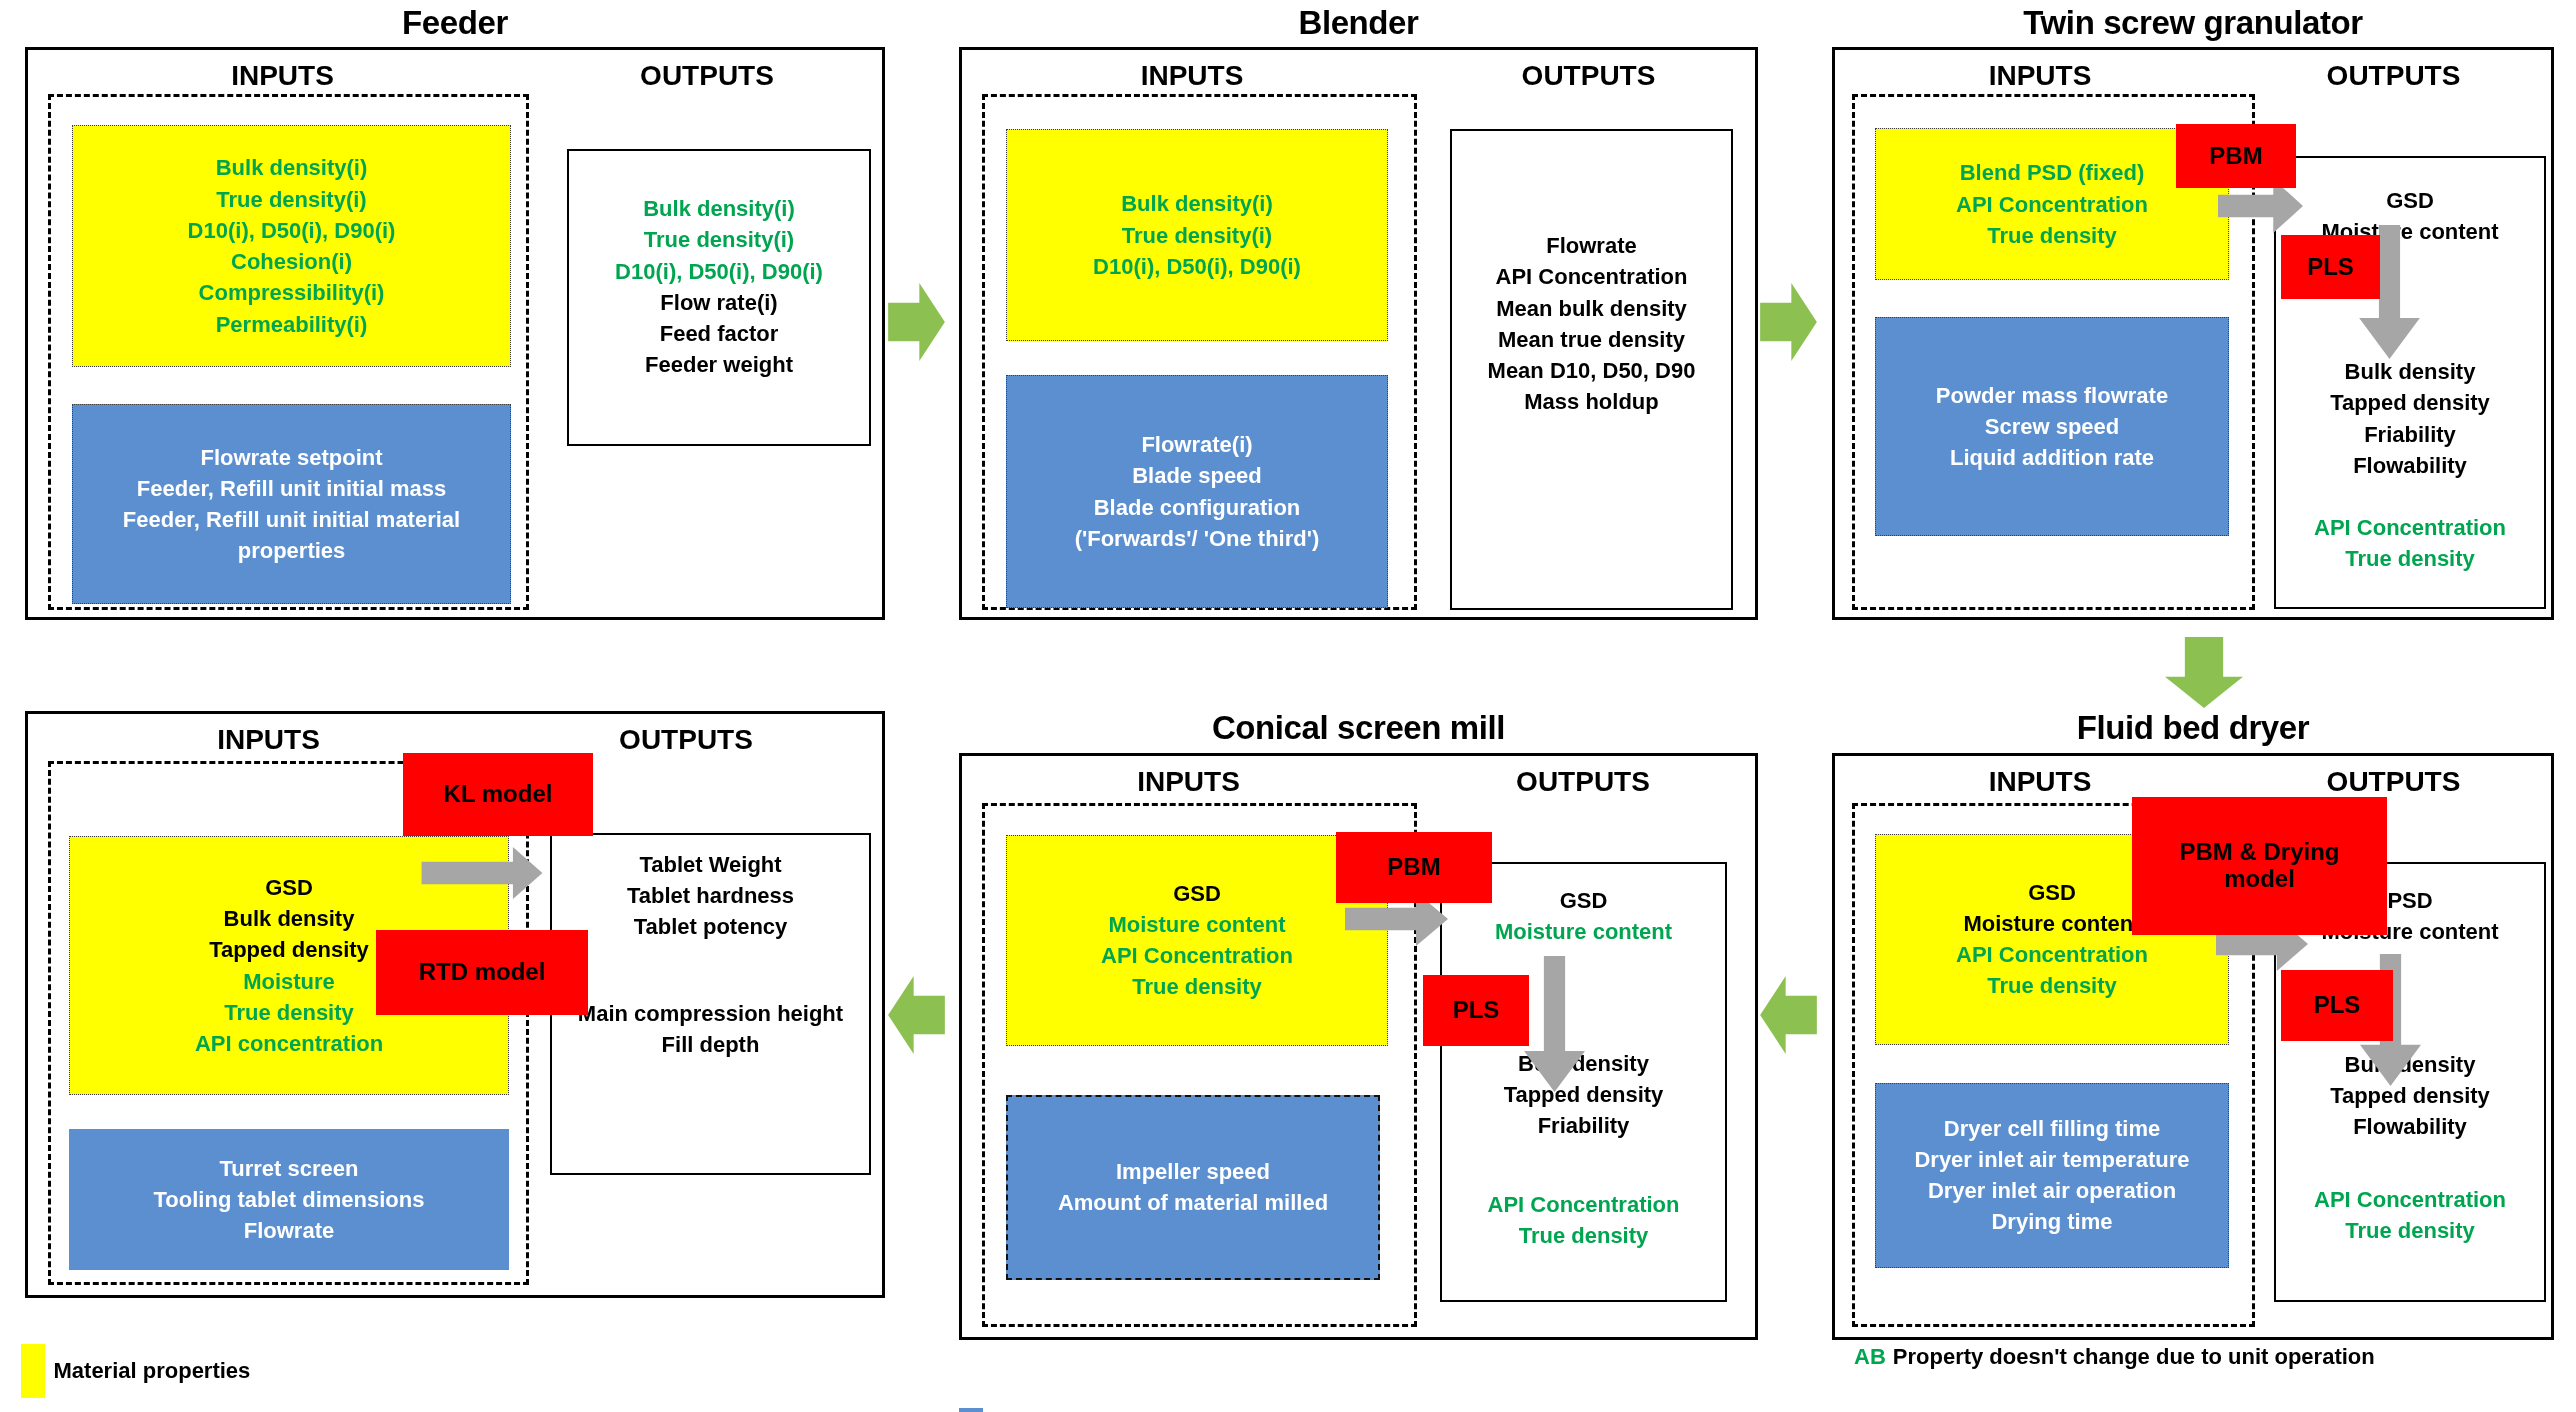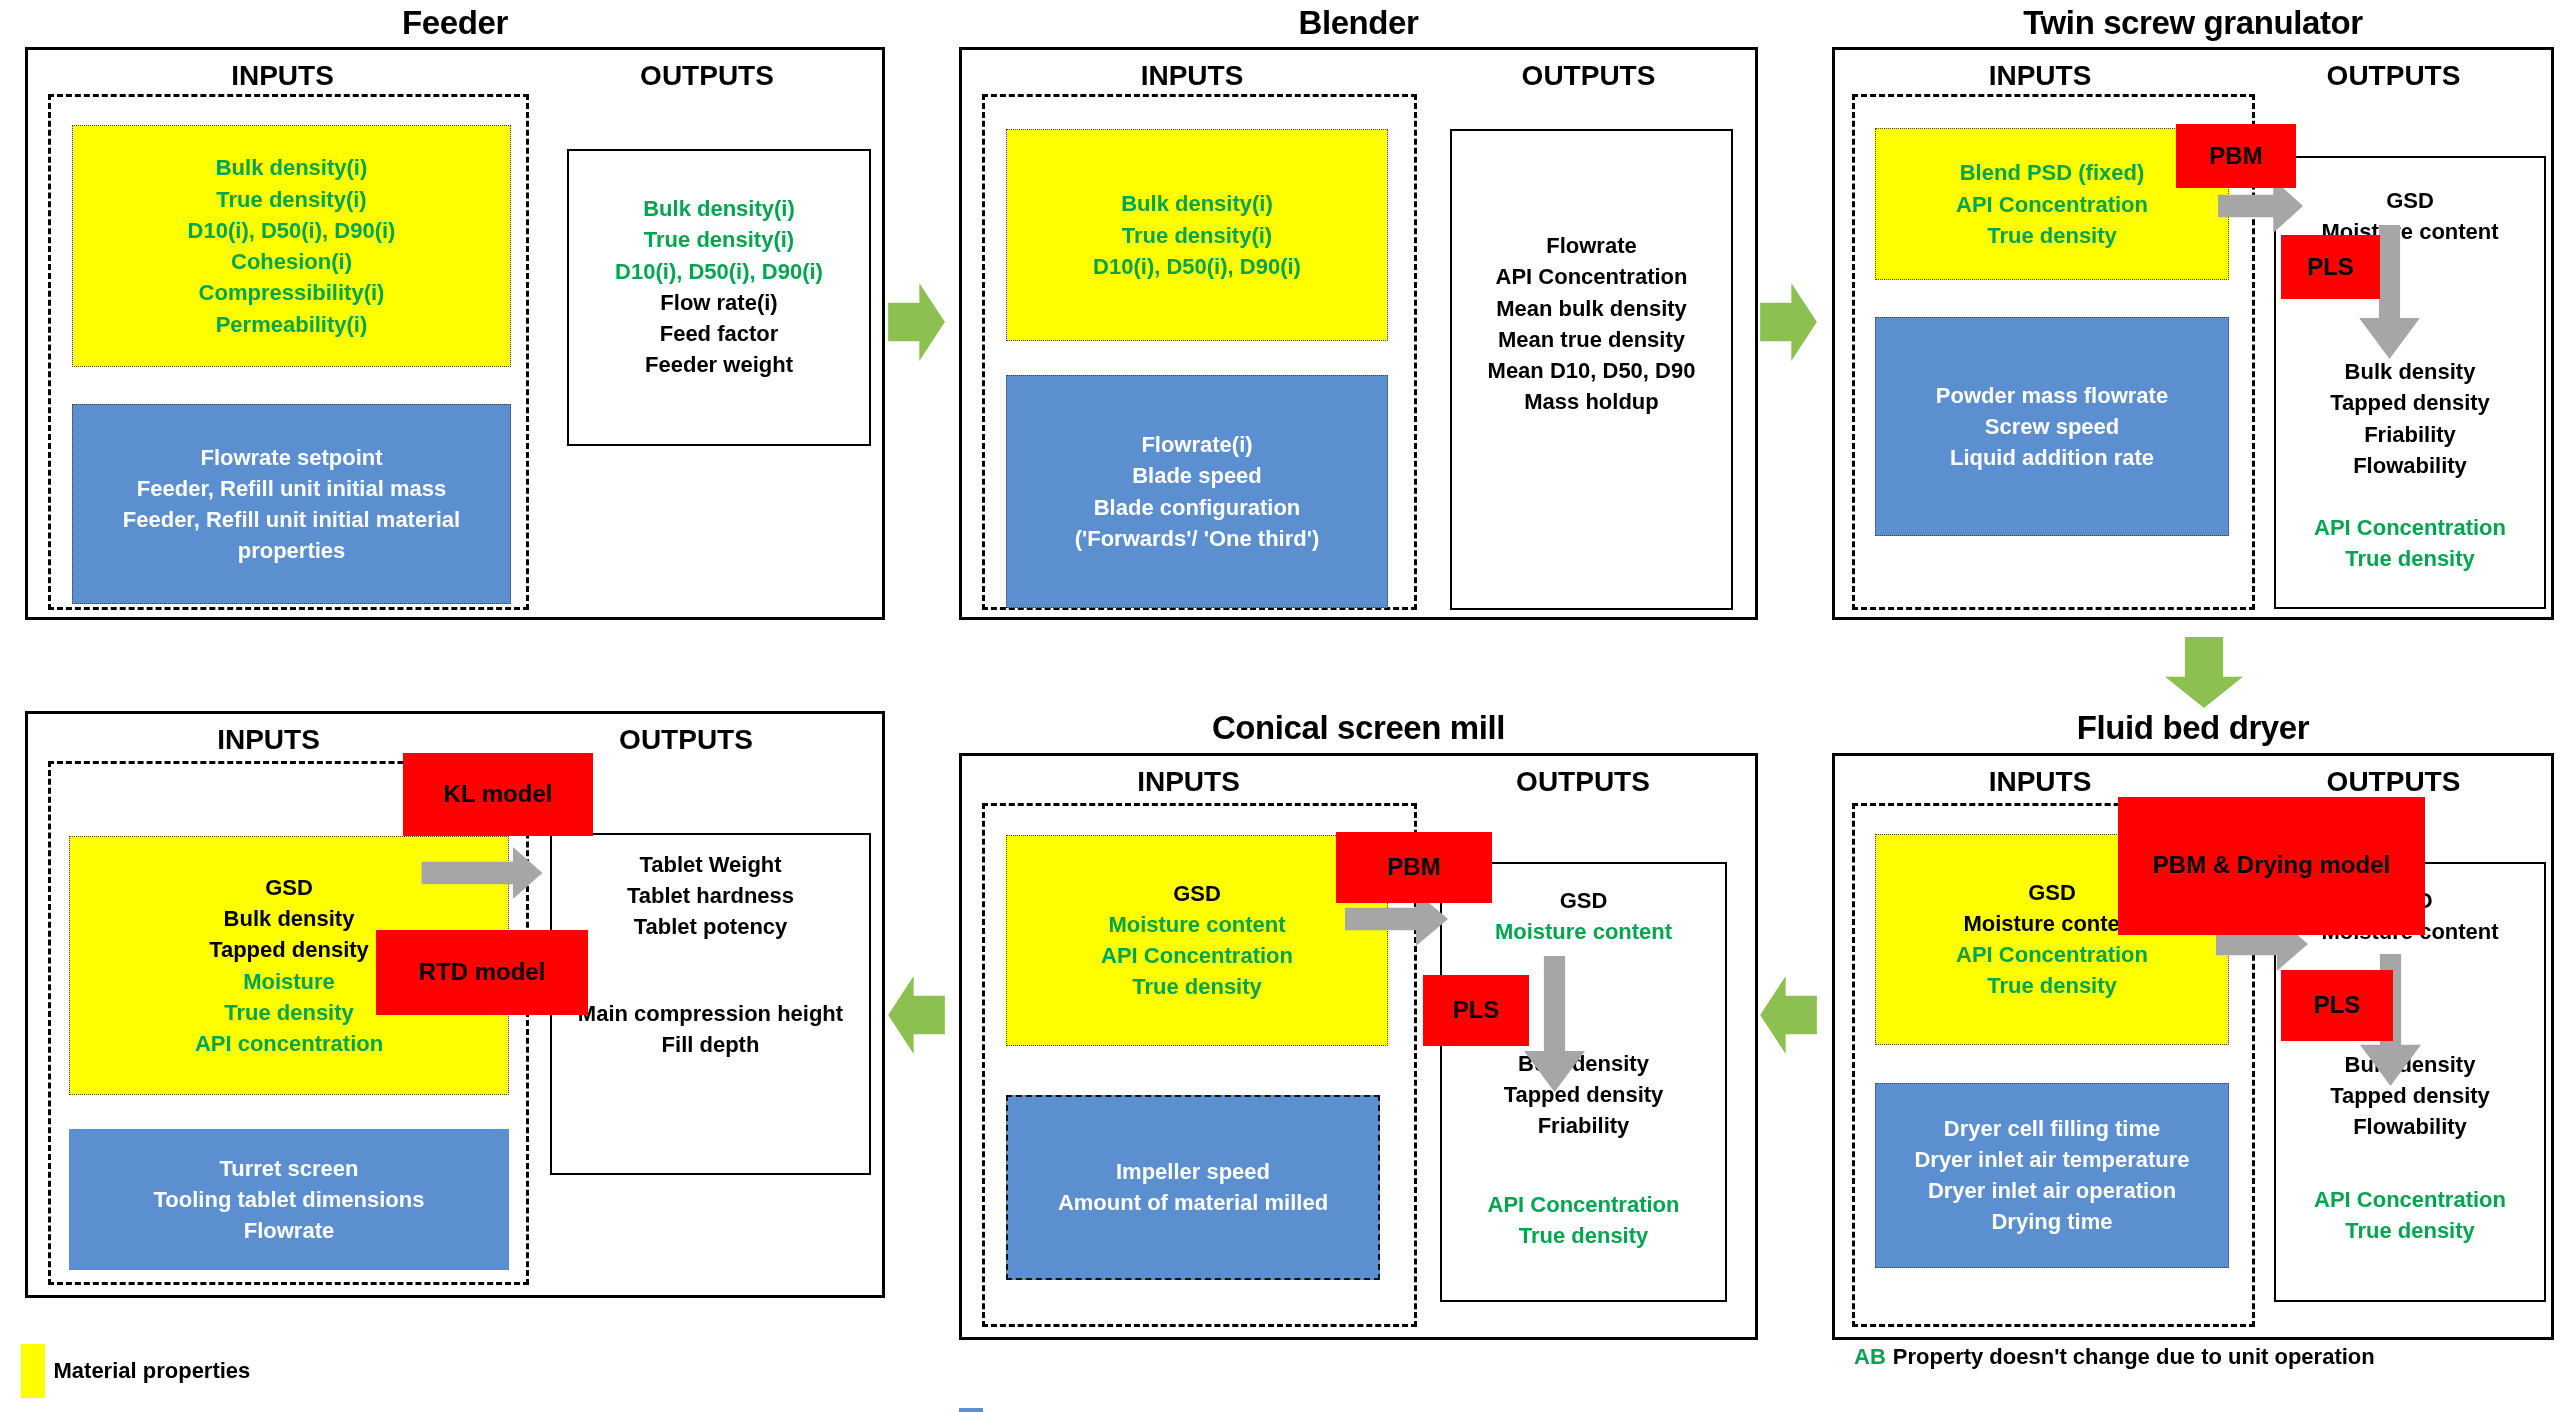--- a/index.html
+++ b/index.html
@@ -403,21 +403,21 @@
         </div>
       </div>
 
       <svg class="garrow-r" style="left:381px; top:161px; width:92px; height:54px;" viewBox="0 0 130 76">
         <polygon points="0,22 86,22 86,0 130,38 86,76 86,54 0,54" fill="#a6a6a6"></polygon>
       </svg>
       <svg class="garrow-d" style="left:525px; top:198px; width:61px; height:132px;" viewBox="0 0 86 186">
         <polygon points="28,0 58,0 58,128 86,128 43,186 0,128 28,128" fill="#a6a6a6"></polygon>
       </svg>
 
-      <div class="modeltag" style="left:283px; top:41px; width:307px; height:138px; padding:0 12.7px;">PBM &amp; Drying model</div>
+      <div class="modeltag" style="left:297px; top:41px; width:255px; height:138px; padding:0 12.7px;">PBM &amp; Drying model</div>
       <div class="modeltag" style="left:446px; top:214px; width:112px; height:71px;">PLS</div>
 
     </div>
   </div>
 
   <div class="legend-item" style="left:21px; top:1344px;">
     <div class="legend-swatch" style="background:#ffff00;"></div>
     <div class="legend-label">Material properties</div>
   </div>
 

